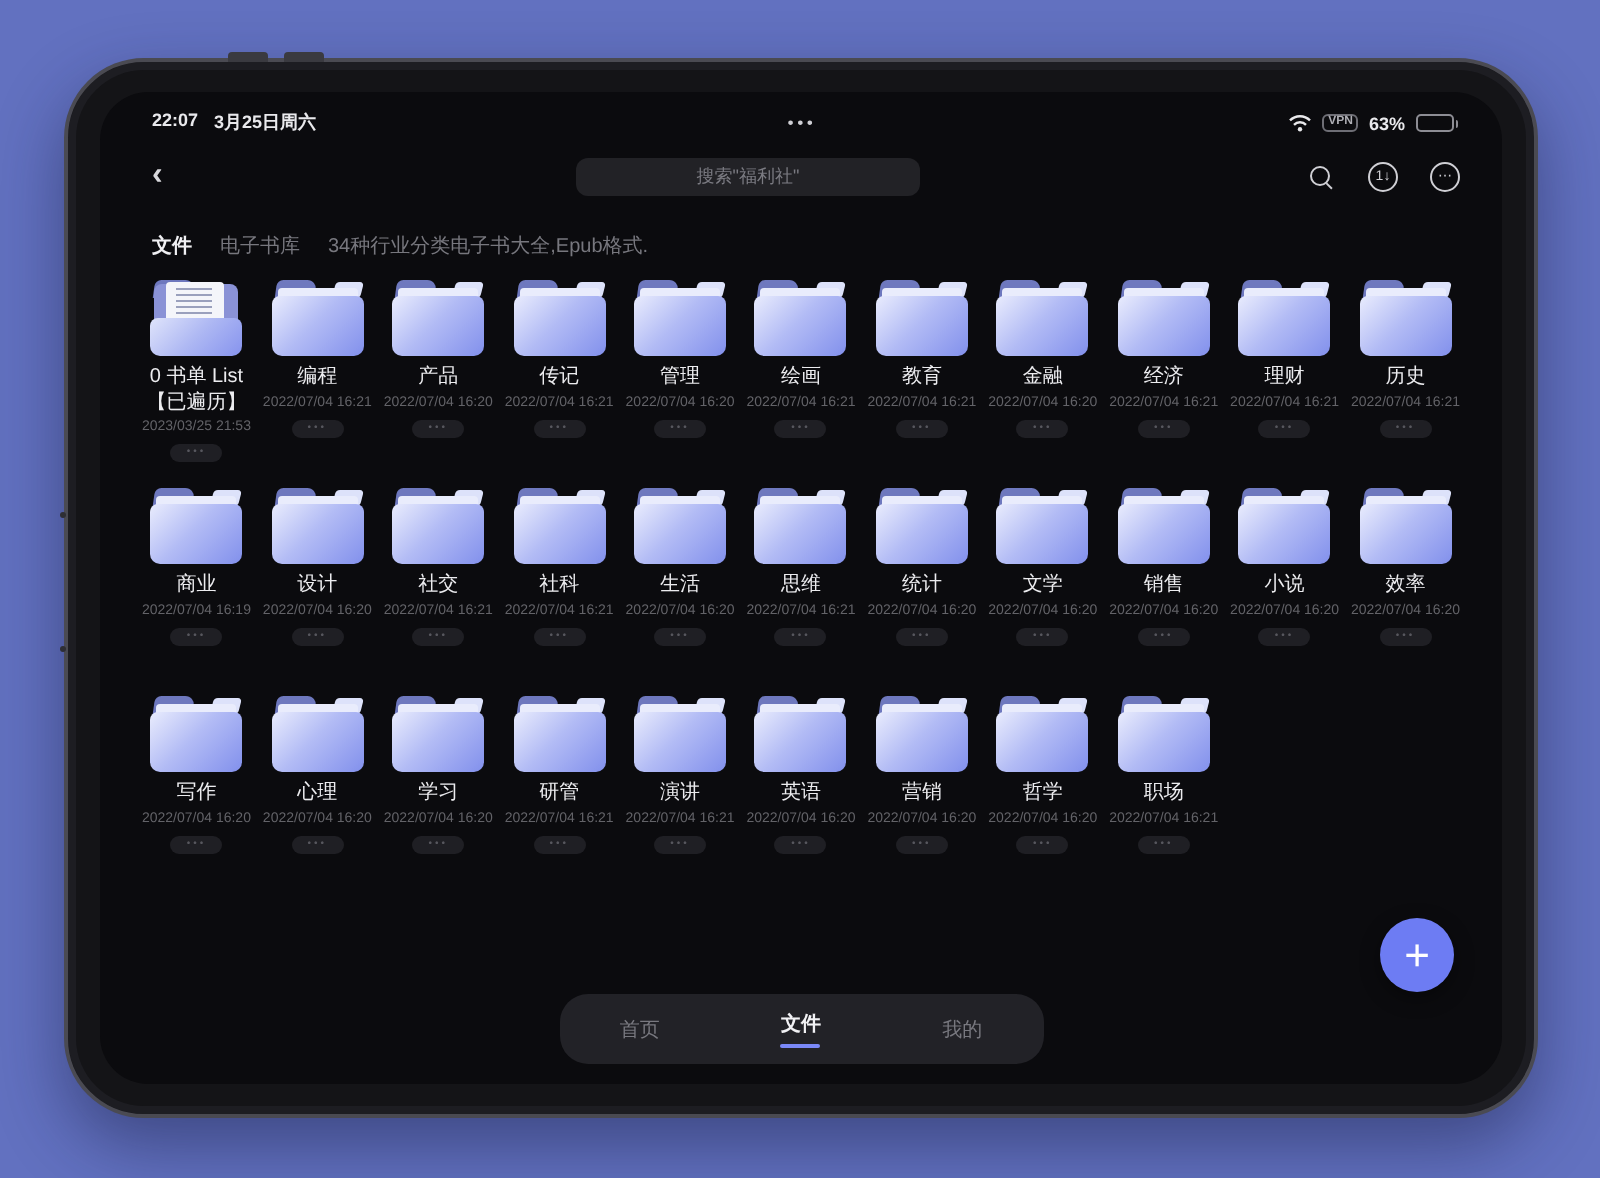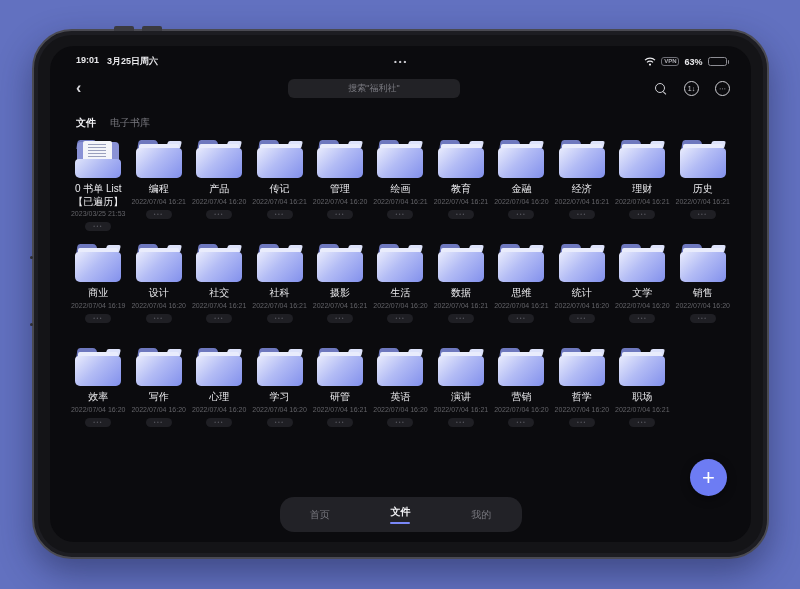--- a/index.html
+++ b/index.html
@@ -104,21 +104,21 @@
   <div class="ipad">
     <span class="hw-btn b1"></span>
     <span class="hw-btn b2"></span>
     <span class="side-dot d1"></span>
     <span class="side-dot d2"></span>
 
     <div class="screen">
 
       <div class="statusbar">
         <div class="sb-left">
-          <span>19:01</span>
+          <span>22:07</span>
           <span>3月25日周六</span>
         </div>
         <div class="sb-center">•••</div>
         <div class="sb-right">
           <span class="wifi-icon">
             <svg width="12" height="9" viewBox="0 0 12 9">
                 <path d="M1 3.2 A7 7 0 0 1 11 3.2" fill="none" stroke="#e9e9ec" stroke-width="1.2"></path>
                 <path d="M3 5.4 A4.2 4.2 0 0 1 9 5.4" fill="none" stroke="#e9e9ec" stroke-width="1.2"></path>
                 <circle cx="6" cy="7.6" r="1.1" fill="#e9e9ec"></circle>
               </svg>
@@ -144,20 +144,21 @@
             </div>
           <div class="icon-btn">
               <span class="circle-ic">⋯</span>
             </div>
         </div>
       </div>
 
       <div class="breadcrumb">
         <span class="bc-root">文件</span>
         <span class="bc-item">电子书库</span>
+        <span class="bc-item">34种行业分类电子书大全,Epub格式.</span>
       </div>
 
       <div class="grid">
   <div class="cell">
     <div class="folder-icon open-doc">
       <span class="f-tab"></span>
               <span class="f-corner"></span>
               <span class="f-doc"></span>
               <span class="f-front"></span>
     </div>
@@ -359,61 +360,35 @@
               <span class="f-paper"></span>
               <span class="f-front"></span>
     </div>
     <div class="f-name">社科</div>
     <div class="f-date">2022/07/04 16:21</div>
     <div class="f-more">
               <span class="dots">•••</span>
             </div>
   </div>
 
-  <div class="cell">
-    <div class="folder-icon">
-      <span class="f-tab"></span>
-              <span class="f-corner"></span>
-              <span class="f-paper"></span>
-              <span class="f-front"></span>
-    </div>
-    <div class="f-name">摄影</div>
-    <div class="f-date">2022/07/04 16:21</div>
-    <div class="f-more">
-              <span class="dots">•••</span>
-            </div>
-  </div>
 
   <div class="cell">
     <div class="folder-icon">
       <span class="f-tab"></span>
               <span class="f-corner"></span>
               <span class="f-paper"></span>
               <span class="f-front"></span>
     </div>
     <div class="f-name">生活</div>
     <div class="f-date">2022/07/04 16:20</div>
     <div class="f-more">
               <span class="dots">•••</span>
             </div>
   </div>
 
-  <div class="cell">
-    <div class="folder-icon">
-      <span class="f-tab"></span>
-              <span class="f-corner"></span>
-              <span class="f-paper"></span>
-              <span class="f-front"></span>
-    </div>
-    <div class="f-name">数据</div>
-    <div class="f-date">2022/07/04 16:21</div>
-    <div class="f-more">
-              <span class="dots">•••</span>
-            </div>
-  </div>
 
   <div class="cell">
     <div class="folder-icon">
       <span class="f-tab"></span>
               <span class="f-corner"></span>
               <span class="f-paper"></span>
               <span class="f-front"></span>
     </div>
     <div class="f-name">思维</div>
     <div class="f-date">2022/07/04 16:21</div>
@@ -457,20 +432,33 @@
               <span class="f-paper"></span>
               <span class="f-front"></span>
     </div>
     <div class="f-name">销售</div>
     <div class="f-date">2022/07/04 16:20</div>
     <div class="f-more">
               <span class="dots">•••</span>
             </div>
   </div>
 
+  <div class="cell">
+    <div class="folder-icon">
+      <span class="f-tab"></span>
+              <span class="f-corner"></span>
+              <span class="f-paper"></span>
+              <span class="f-front"></span>
+    </div>
+    <div class="f-name">小说</div>
+    <div class="f-date">2022/07/04 16:20</div>
+    <div class="f-more">
+              <span class="dots">•••</span>
+            </div>
+  </div>
 
   <div class="cell">
     <div class="folder-icon">
       <span class="f-tab"></span>
               <span class="f-corner"></span>
               <span class="f-paper"></span>
               <span class="f-front"></span>
     </div>
     <div class="f-name">效率</div>
     <div class="f-date">2022/07/04 16:20</div>
@@ -535,36 +523,36 @@
             </div>
   </div>
 
   <div class="cell">
     <div class="folder-icon">
       <span class="f-tab"></span>
               <span class="f-corner"></span>
               <span class="f-paper"></span>
               <span class="f-front"></span>
     </div>
+    <div class="f-name">演讲</div>
+    <div class="f-date">2022/07/04 16:21</div>
+    <div class="f-more">
+              <span class="dots">•••</span>
+            </div>
+  </div>
+
+  <div class="cell">
+    <div class="folder-icon">
+      <span class="f-tab"></span>
+              <span class="f-corner"></span>
+              <span class="f-paper"></span>
+              <span class="f-front"></span>
+    </div>
     <div class="f-name">英语</div>
     <div class="f-date">2022/07/04 16:20</div>
-    <div class="f-more">
-              <span class="dots">•••</span>
-            </div>
-  </div>
-
-  <div class="cell">
-    <div class="folder-icon">
-      <span class="f-tab"></span>
-              <span class="f-corner"></span>
-              <span class="f-paper"></span>
-              <span class="f-front"></span>
-    </div>
-    <div class="f-name">演讲</div>
-    <div class="f-date">2022/07/04 16:21</div>
     <div class="f-more">
               <span class="dots">•••</span>
             </div>
   </div>
 
   <div class="cell">
     <div class="folder-icon">
       <span class="f-tab"></span>
               <span class="f-corner"></span>
               <span class="f-paper"></span>

